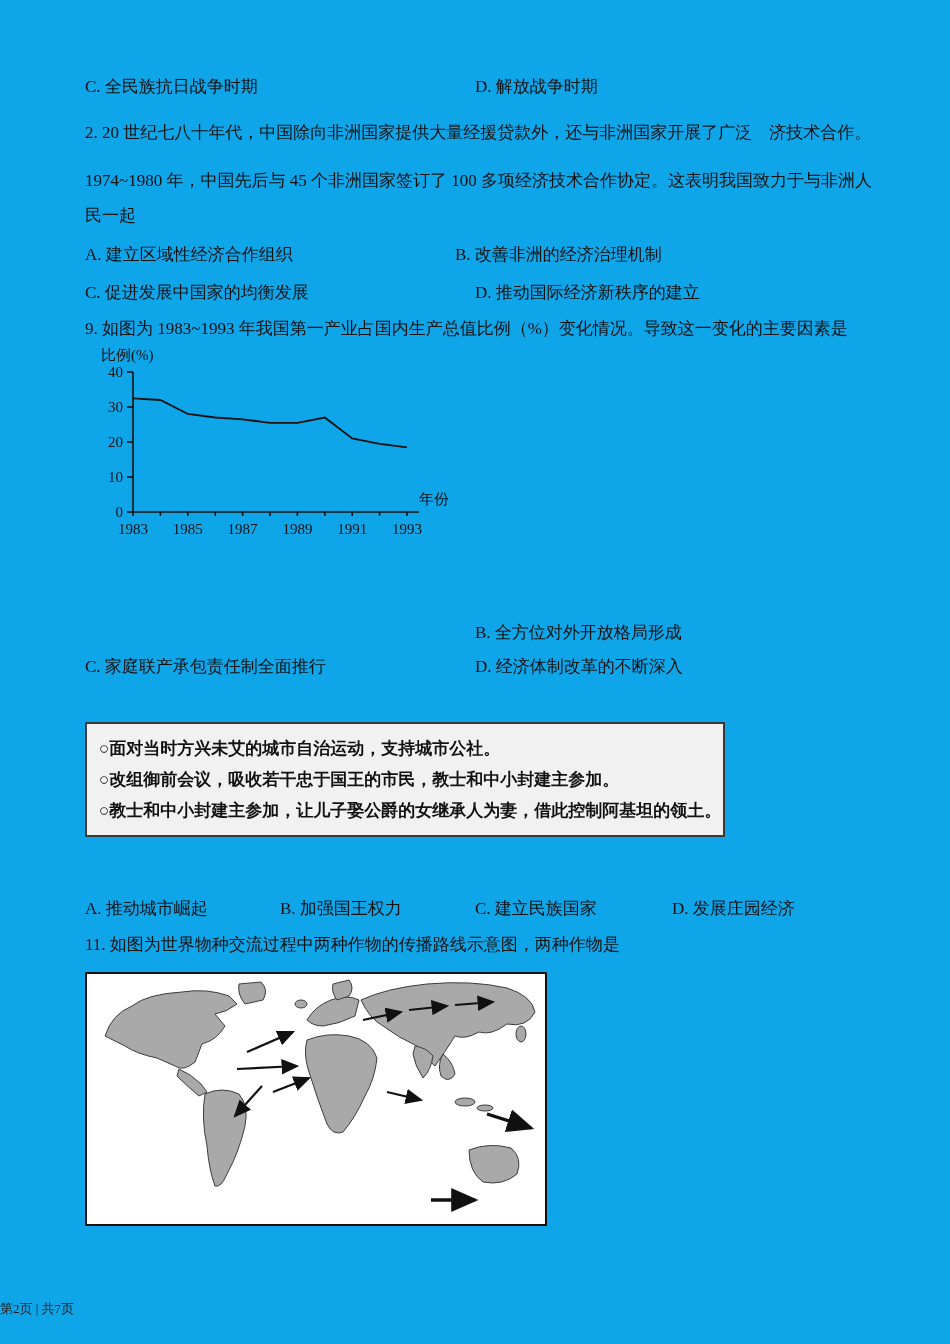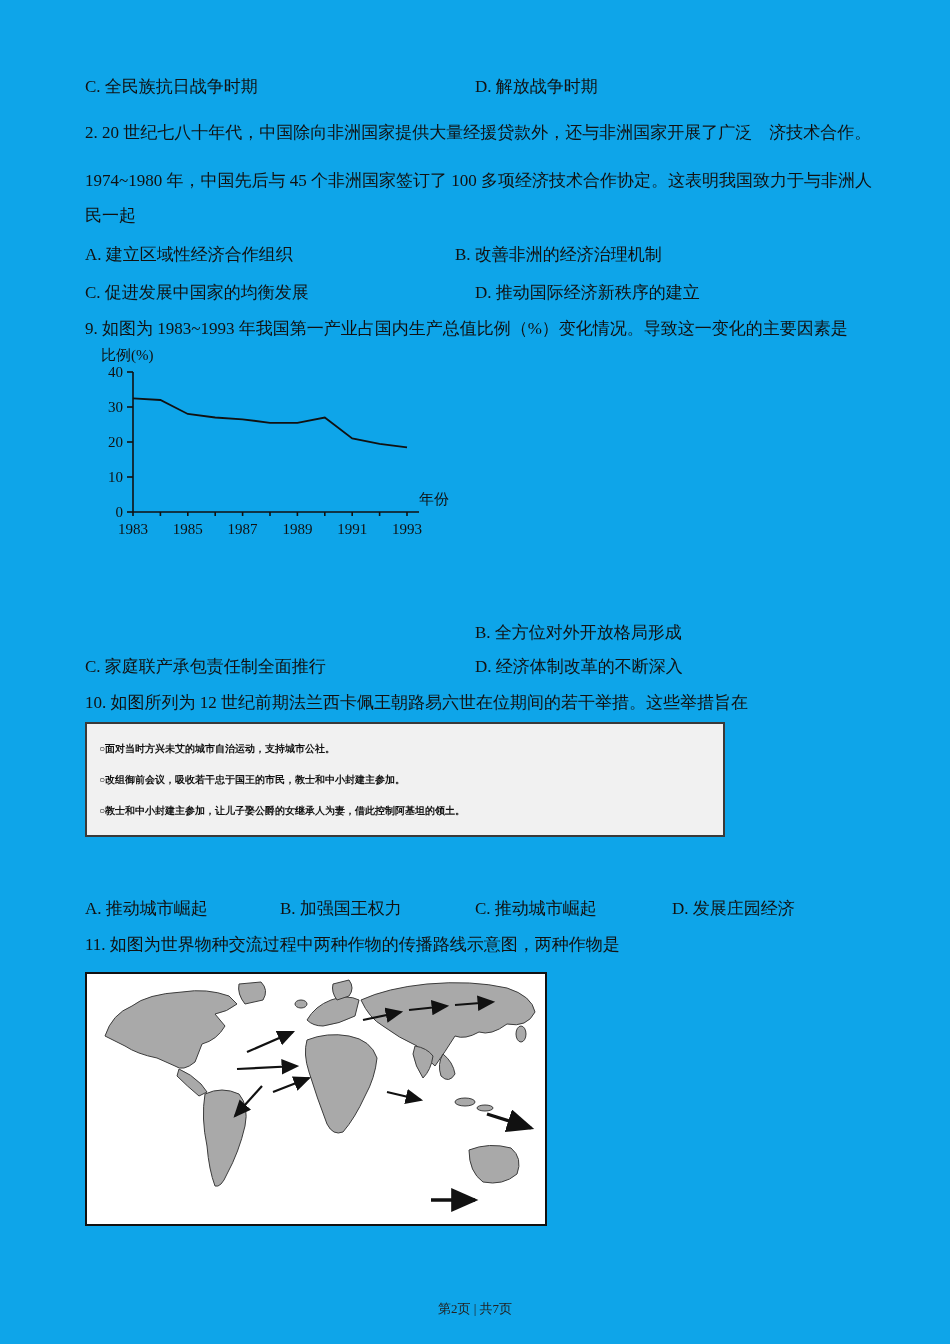--- a/index.html
+++ b/index.html
@@ -14,36 +14,36 @@
     overflow:hidden;
   }
   .abs{position:absolute;white-space:nowrap;line-height:1.35}
   .measures-box{
     position:absolute;left:85px;top:722px;width:640px;
     background:#f1f1f1;border:2px solid #3a3a3a;
     padding:9px 12px;
   }
   .measures-box .item{
     font-family:"Liberation Sans","DejaVu Sans",sans-serif;
-    font-size:10px;font-weight:700;line-height:31px;white-space:nowrap;color:#111;
+    font-size:17px;font-weight:700;line-height:31px;white-space:nowrap;color:#111;
   }
   .map-figure{
     position:absolute;left:85px;top:972px;width:462px;height:254px;
     border:2px solid #111;background:#fff;
   }
   .map-figure svg{display:block}
   .land path,.land ellipse{fill:#a9a9a9;stroke:#3c3c3c;stroke-width:1}
   .arrows path{stroke:#111;stroke-width:2.2;fill:none}
   .arrows path.big{stroke-width:3.4}
   #line-chart .ax line{stroke:#111;stroke-width:1.6}
   #line-chart .tick text{font-size:15px;fill:#111;font-family:inherit}
   #line-chart .series{fill:none;stroke:#111;stroke-width:1.8}
   .footer{
     position:absolute;left:0;top:1300px;width:100%;
-    text-align:center;font-size:13px;color:#222;
+    text-align:left;font-size:13px;color:#222;
   }
 </style>
 </head>
 <body>
 
 <div class="page">
 
   <span class="abs" style="left:85px;top:76px">C. 全民族抗日战争时期</span>
   <span class="abs" style="left:475px;top:76px">D. 解放战争时期</span>
 
@@ -95,31 +95,30 @@
           <text x="334" y="164">年份</text>
         </g>
         <polyline class="series" points="48.0,58.3 75.4,60.0 102.8,74.0 130.2,77.5 157.6,79.3 185.0,82.8 212.4,82.8 239.8,77.5 267.2,98.5 294.6,103.8 322.0,107.3"></polyline>
       </svg>
   </div>
 
   <span class="abs" style="left:475px;top:622px">B. 全方位对外开放格局形成</span>
   <span class="abs" style="left:85px;top:656px">C. 家庭联产承包责任制全面推行</span>
   <span class="abs" style="left:475px;top:656px">D. 经济体制改革的不断深入</span>
 
-  <span class="abs" style="left:85px;top:692px">10. 如图所列为 12 世纪前期法兰西卡佩王朝路易六世在位期间的若干举措。这些举措旨在</span>
 
   <div class="measures-box">
     <div class="item">○面对当时方兴未艾的城市自治运动，支持城市公社。</div>
     <div class="item">○改组御前会议，吸收若干忠于国王的市民，教士和中小封建主参加。</div>
     <div class="item">○教士和中小封建主参加，让儿子娶公爵的女继承人为妻，借此控制阿基坦的领土。</div>
   </div>
 
   <span class="abs" style="left:85px;top:898px">A. 推动城市崛起</span>
   <span class="abs" style="left:280px;top:898px">B. 加强国王权力</span>
-  <span class="abs" style="left:475px;top:898px">C. 推动城市崛起</span>
+  <span class="abs" style="left:475px;top:898px">C. 建立民族国家</span>
   <span class="abs" style="left:672px;top:898px">D. 发展庄园经济</span>
 
   <span class="abs" style="left:85px;top:934px">11. 如图为世界物种交流过程中两种作物的传播路线示意图，两种作物是</span>
 
   <div class="map-figure">
     <svg viewBox="0 0 458 250" width="458" height="250">
       <defs>
         <marker id="ah" markerWidth="9" markerHeight="8" refX="7" refY="3.5" orient="auto">
           <path d="M0,0 L8,3.5 L0,7 Z" fill="#111"></path>
         </marker>

